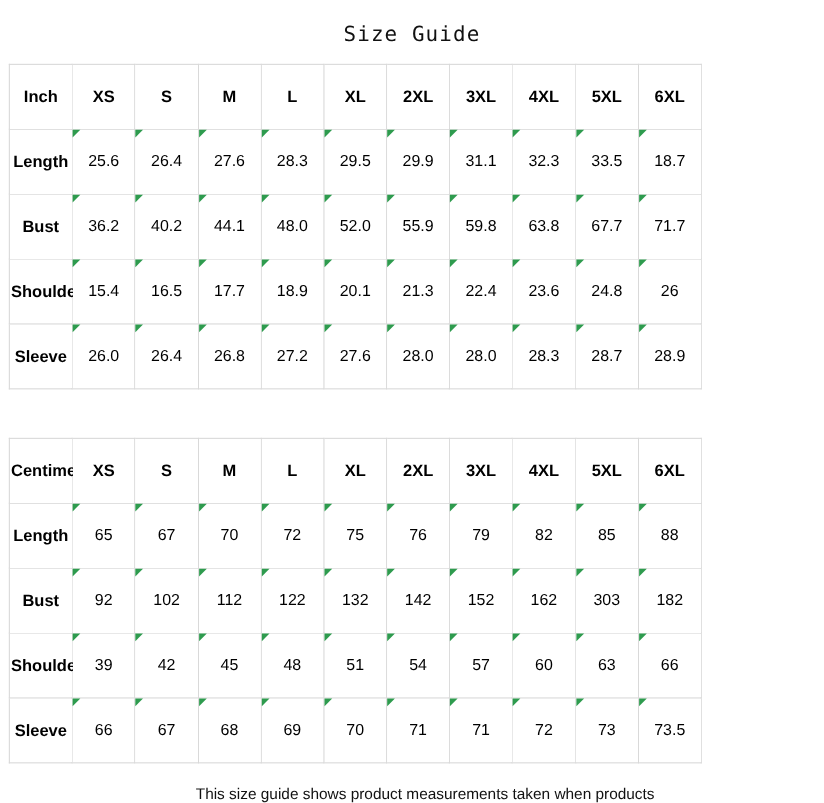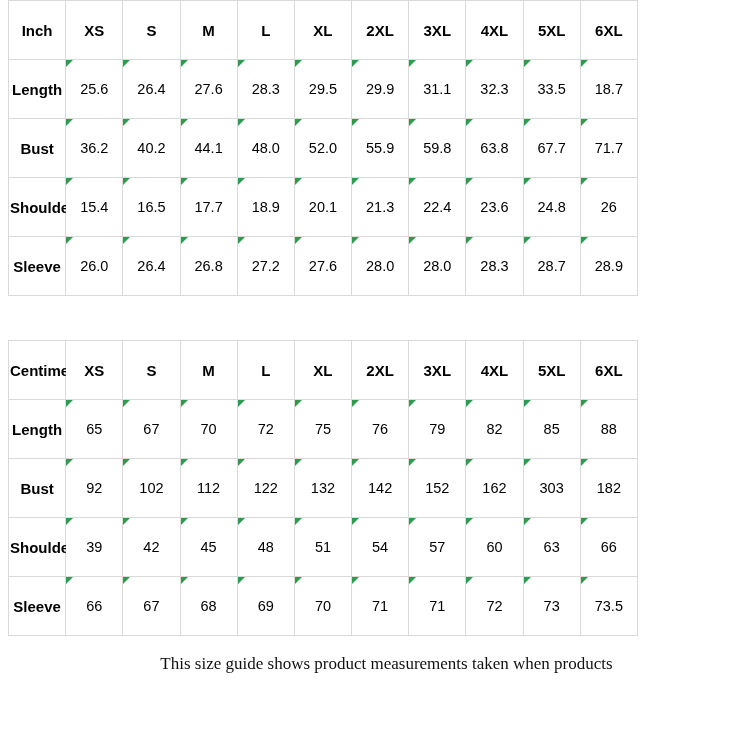--- a/index.html
+++ b/index.html
@@ -64,35 +64,36 @@
     left: 0;
     width: 0;
     height: 0;
     border-top: 7px solid #2e9b4e;
     border-right: 7px solid transparent;
   }
   .spacer {
     height: 44px;
   }
   .footer {
-    font-family: Liberation Serif, serif;
-    font-size: 17px;
+    font-family: Liberation Sans, sans-serif;
+    font-size: 14px;
     line-height: 19px;
     text-align: center;
     padding-top: 18px;
     color: #111;
     margin-left: 24px;
   }
   .footer div { white-space: pre; }
 </style>
 </head>
 <body>
 
 <div class="page">
 
+  <div class="title">Size Guide</div>
 
   <div class="table-wrap">
     <table class="size-table">
       <tbody>
         <tr>
           <td class="corner">Inch</td>
           <td class="hdr">XS</td>
           <td class="hdr">S</td>
           <td class="hdr">M</td>
           <td class="hdr">L</td>

